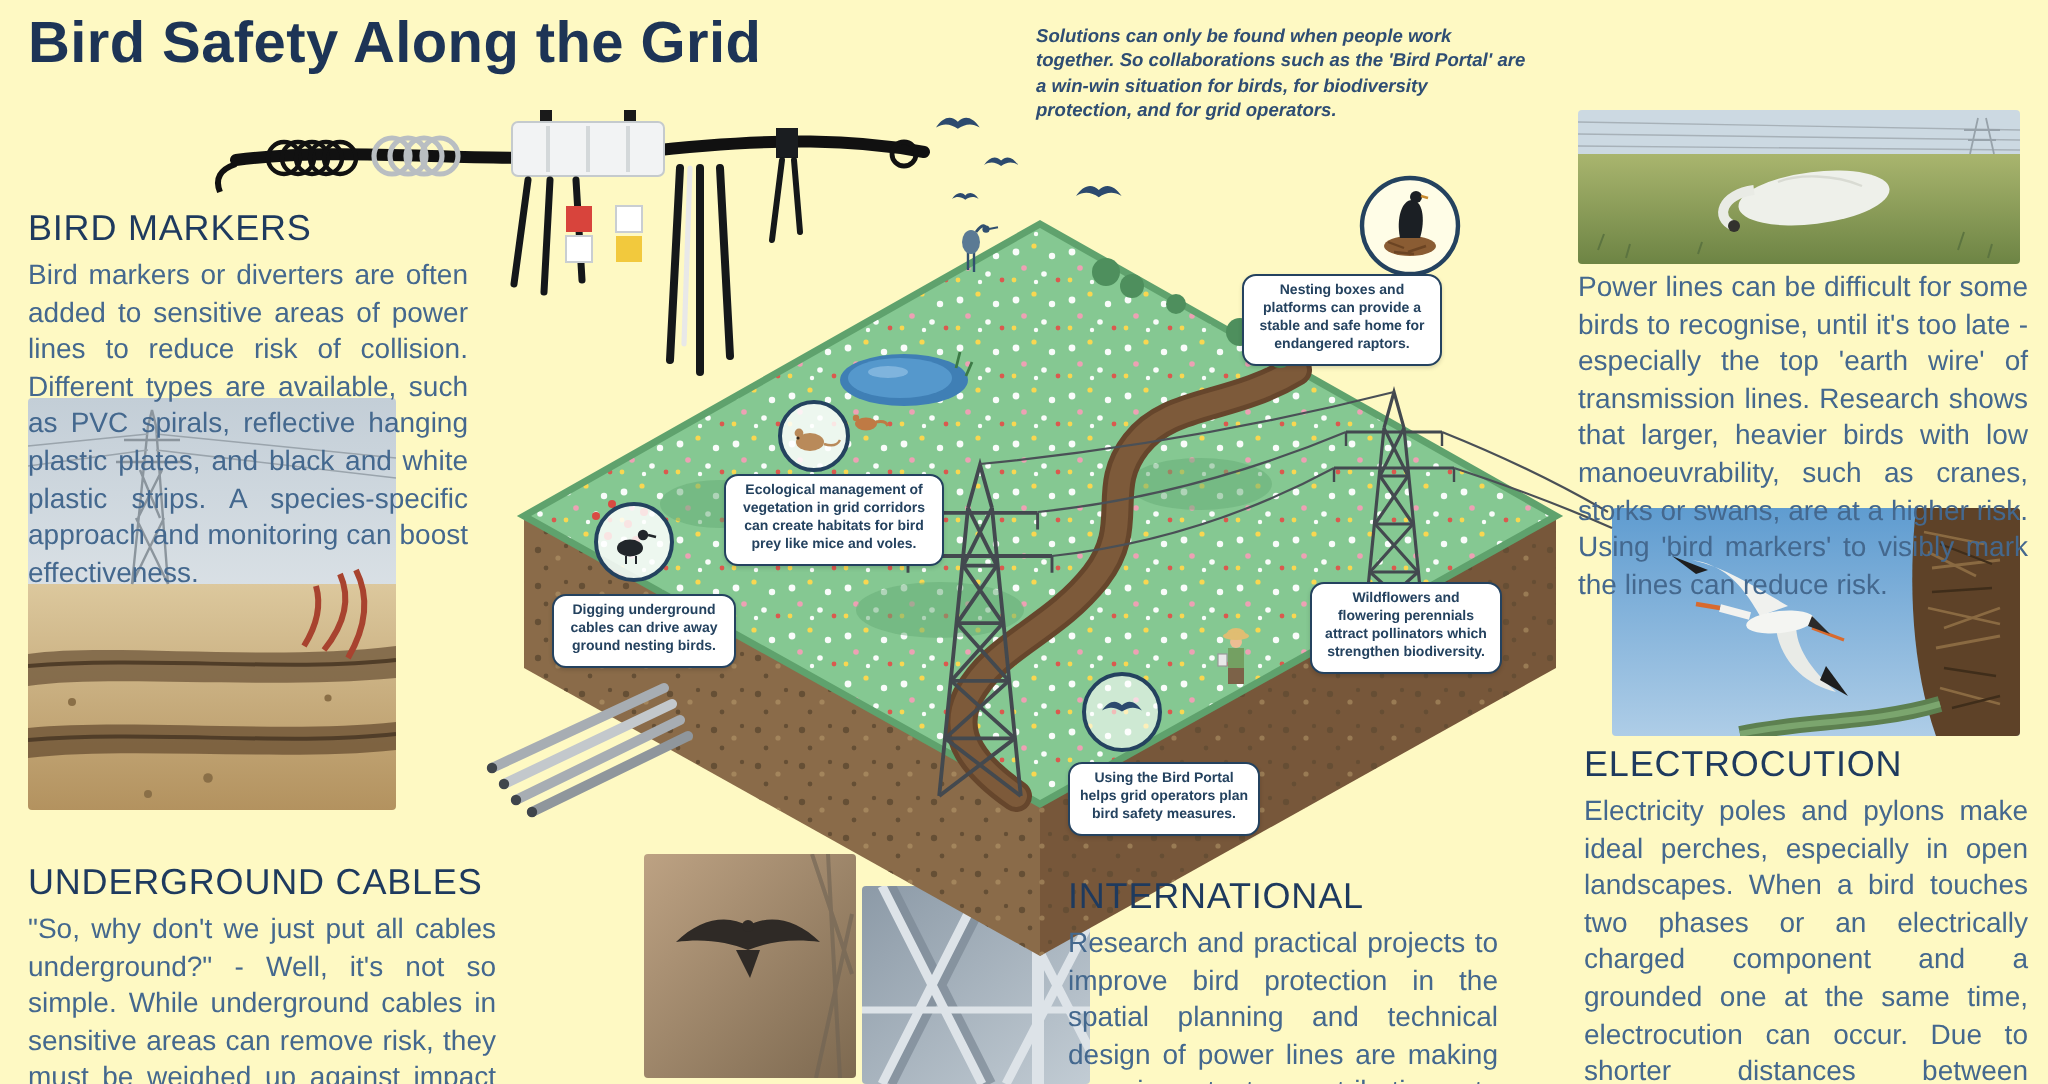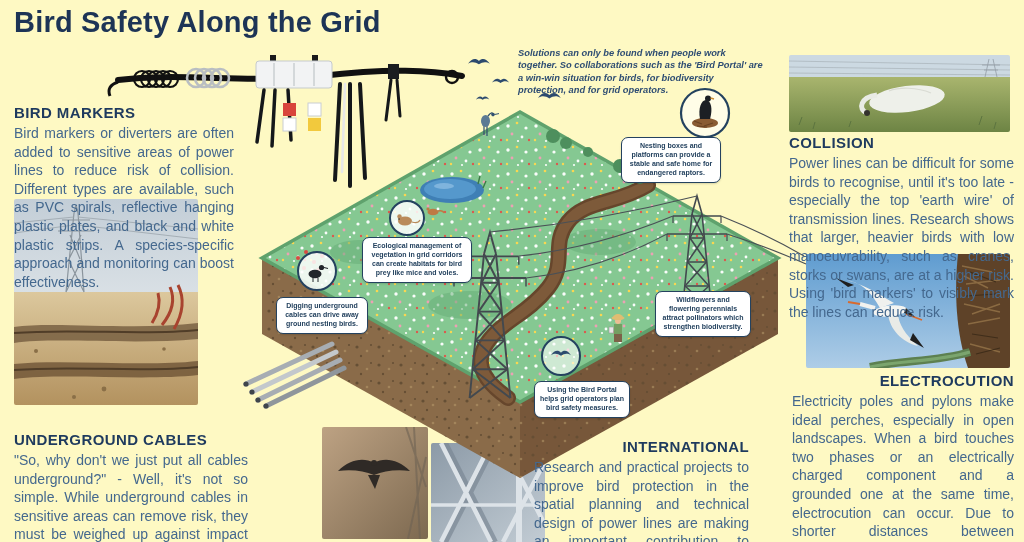--- a/index.html
+++ b/index.html
@@ -8,32 +8,32 @@
     overflow:hidden;font-family:"Liberation Sans",sans-serif;
   }
   .abs{position:absolute;}
   #page-title{
     left:14px;top:6px;width:470px;
     font-size:29px;font-weight:800;color:#1d3456;letter-spacing:.2px;
     z-index:4;
   }
   .sec{z-index:4;}
   .sec h2{
-    margin:0 0 3px 0;font-size:15px;font-weight:700;color:#1e3a5e;letter-spacing:.4px;
+    margin:0 0 3px 0;font-size:18px;font-weight:400;color:#1e3a5e;letter-spacing:.4px;
   }
   .sec p{
     margin:0;font-size:14px;line-height:1.33;color:#44688e;text-align:justify;
   }
-  .sec.right h2{text-align:right;}
+  .sec.right h2{}
   .sec-bird-markers{left:14px;top:104px;width:220px;}
   .sec-underground{left:14px;top:410px;width:234px;margin-top:21px;}
   .sec-collision{left:789px;top:134px;width:225px;}
   .sec-electrocution{left:792px;top:372px;width:222px;}
   .sec-international{left:534px;top:438px;width:215px;}
-  .quote{left:518px;top:12px;width:246px;z-index:4;margin-top:35px;}
+  .quote{left:518px;top:12px;width:246px;z-index:4;}
   .quote .qtext{
     margin:0;font-size:9.3px;line-height:1.32;font-style:italic;color:#2e4d73;font-weight:600;
   }
   .quote .qauthor{margin:6px 0 0 36px;color:#2e4d73;}
   .quote .qname{font-size:8.6px;font-weight:800;margin:0;}
   .quote .qrole,.quote .qorg{font-size:6.8px;margin:0;line-height:1.3;}
   .photo{z-index:1;border-radius:2px;overflow:hidden;}
   .photo svg{display:block;}
   .photo-underground{left:14px;top:199px;width:184px;height:206px;}
   .photo-collision{left:789px;top:55px;width:221px;height:77px;}
@@ -67,21 +67,20 @@
     <h2>BIRD MARKERS</h2>
     <p>Bird markers or diverters are often added to sensitive areas of power lines to reduce risk of collision. Different types are available, such as PVC spirals, reflective hanging plastic plates, and black and white plastic strips. A species-specific approach and monitoring can boost effectiveness.</p>
   </div>
 
   <div class="abs sec sec-underground">
     <h2>UNDERGROUND CABLES</h2>
     <p>"So, why don't we just put all cables underground?" - Well, it's not so simple. While underground cables in sensitive areas can remove risk, they must be weighed up against impact on soils and vegetation, disturbance of ground-nesting birds, and potentially much higher costs in installation and maintenance.</p>
   </div>
 
   <div class="abs sec sec-collision">
-    <h2>COLLISION</h2>
     <p>Power lines can be difficult for some birds to recognise, until it's too late - especially the top 'earth wire' of transmission lines. Research shows that larger, heavier birds with low manoeuvrability, such as cranes, storks or swans, are at a higher risk. Using 'bird markers' to visibly mark the lines can reduce risk.</p>
   </div>
 
   <div class="abs sec right sec-electrocution">
     <h2>ELECTROCUTION</h2>
     <p>Electricity poles and pylons make ideal perches, especially in open landscapes. When a bird touches two phases or an electrically charged component and a grounded one at the same time, electrocution can occur. Due to shorter distances between components, distribution lines present a higher electrocution risk than transmission lines. Measures which allow birds to perch safely, such as plastic covers and insulation caps can minimise risk of electrocution.</p>
   </div>
 
   <div class="abs sec right sec-international">
     <h2>INTERNATIONAL</h2>

